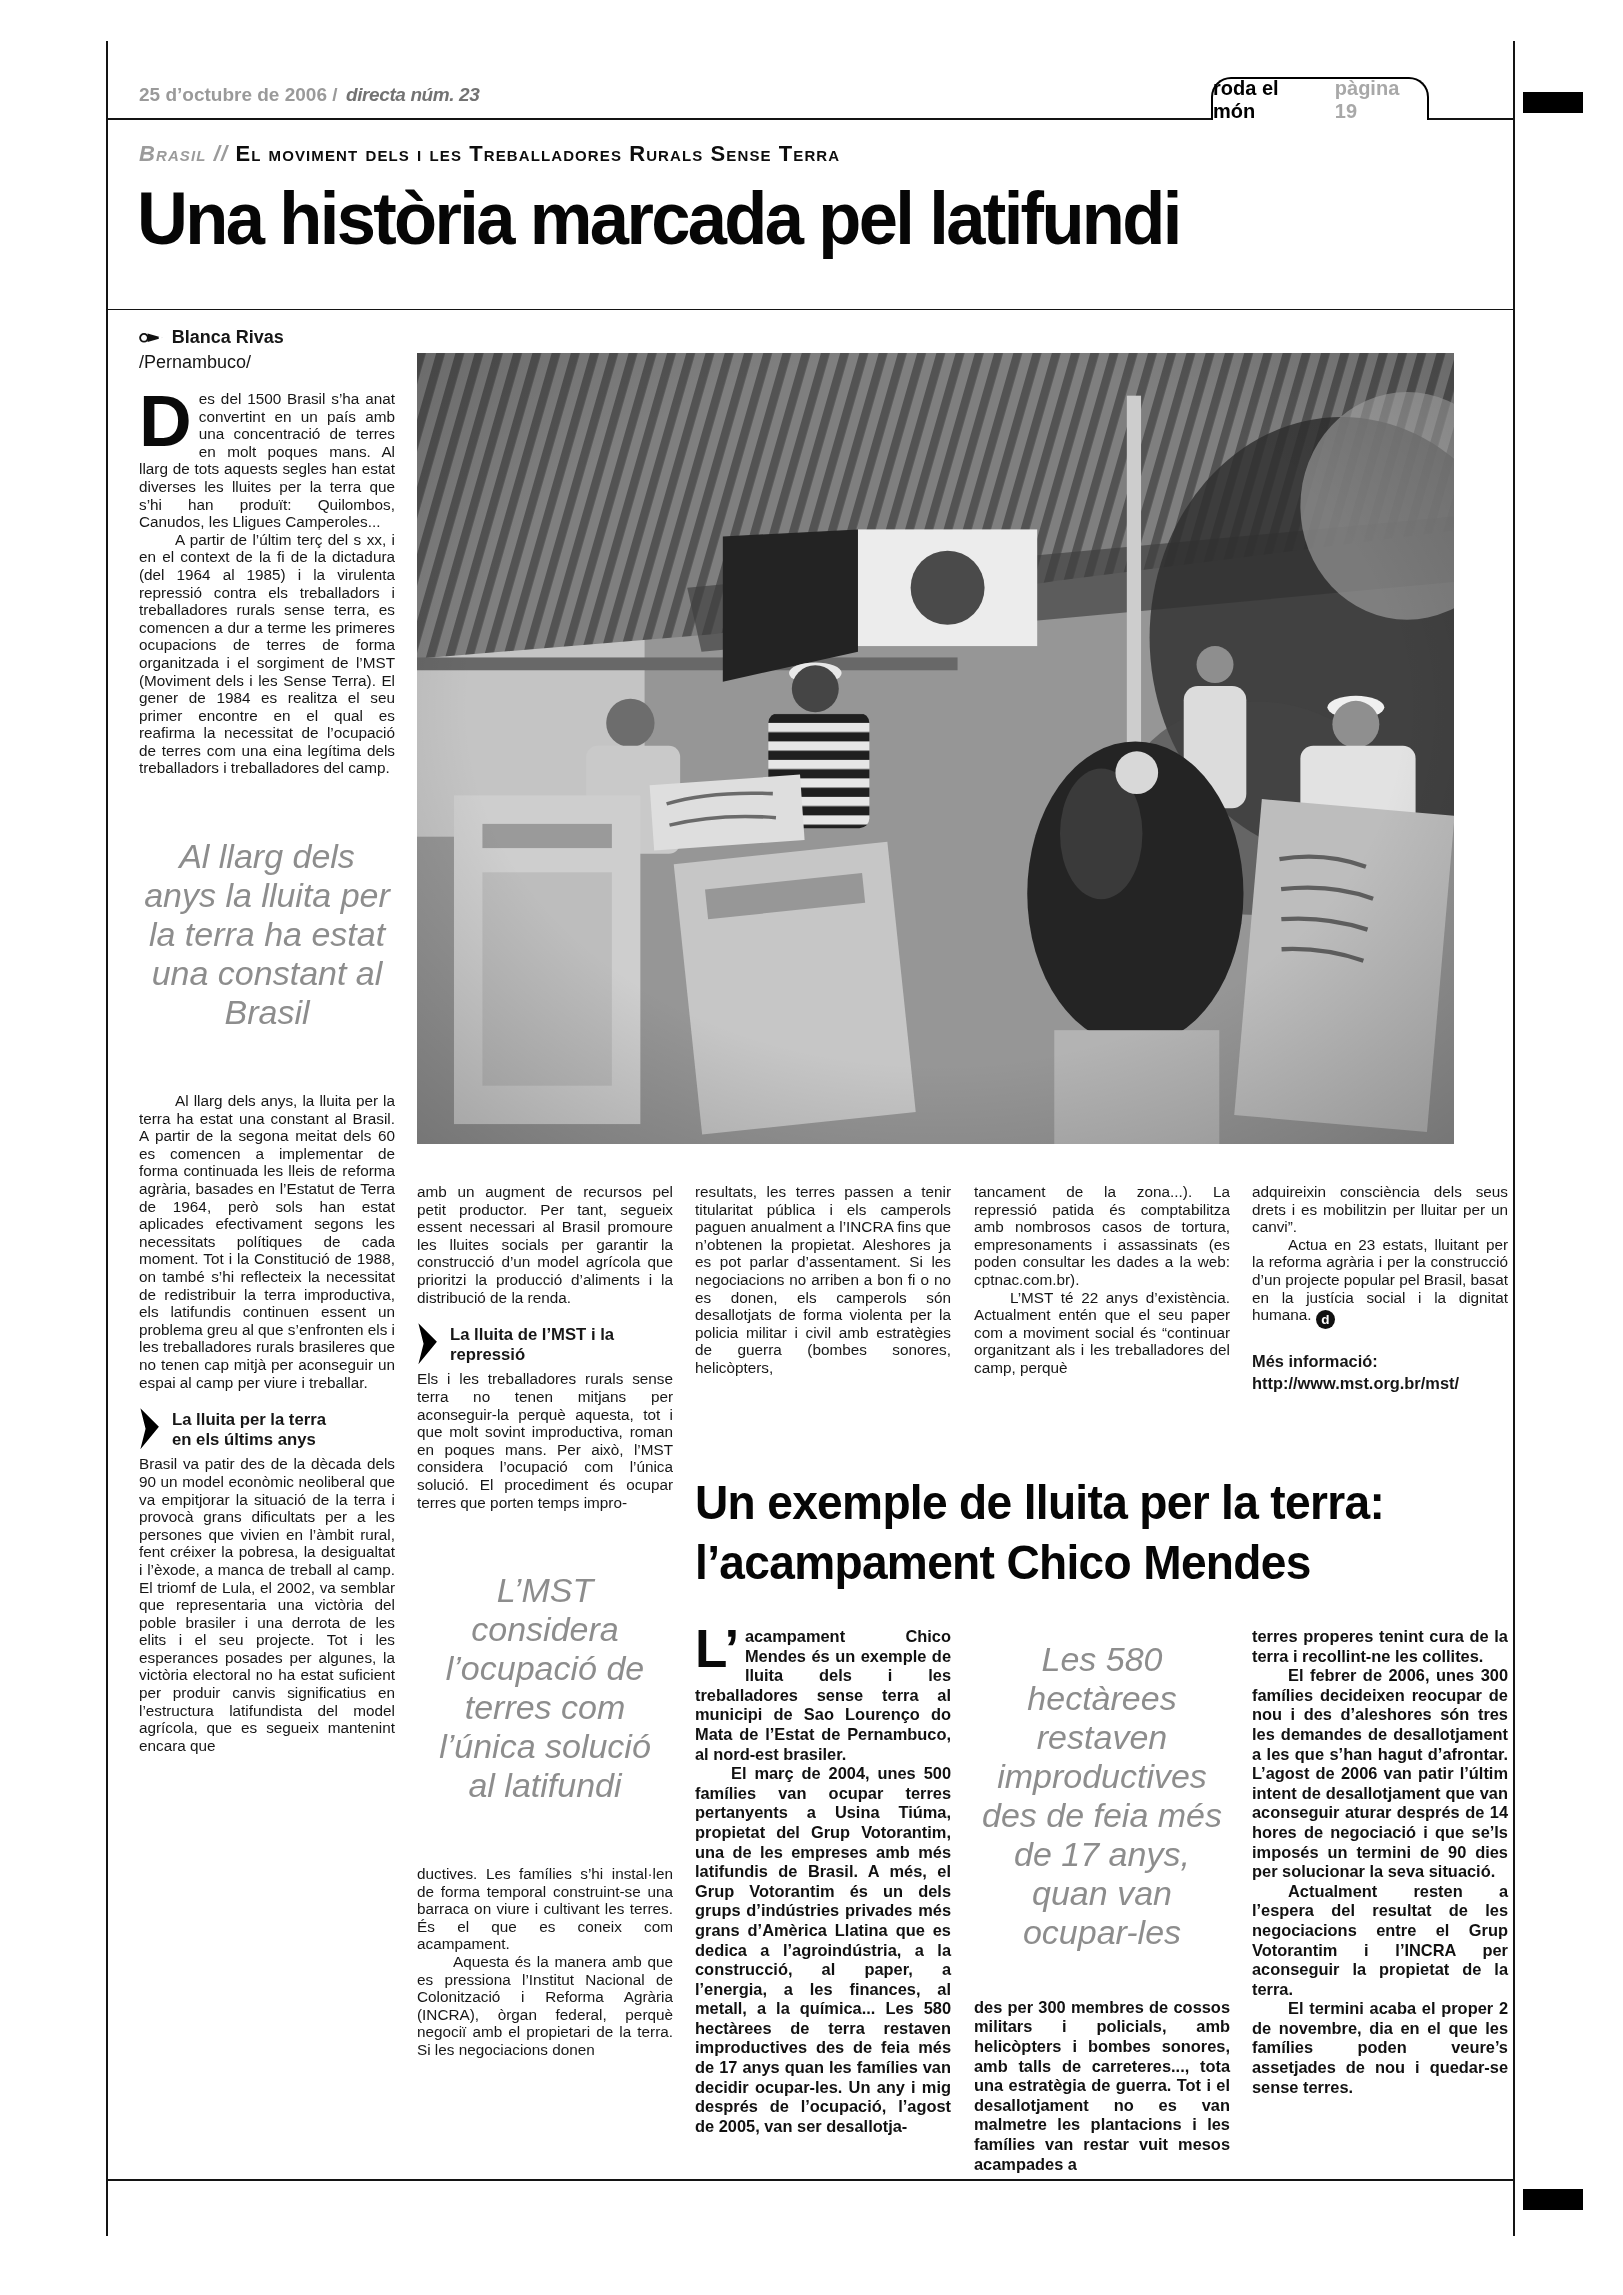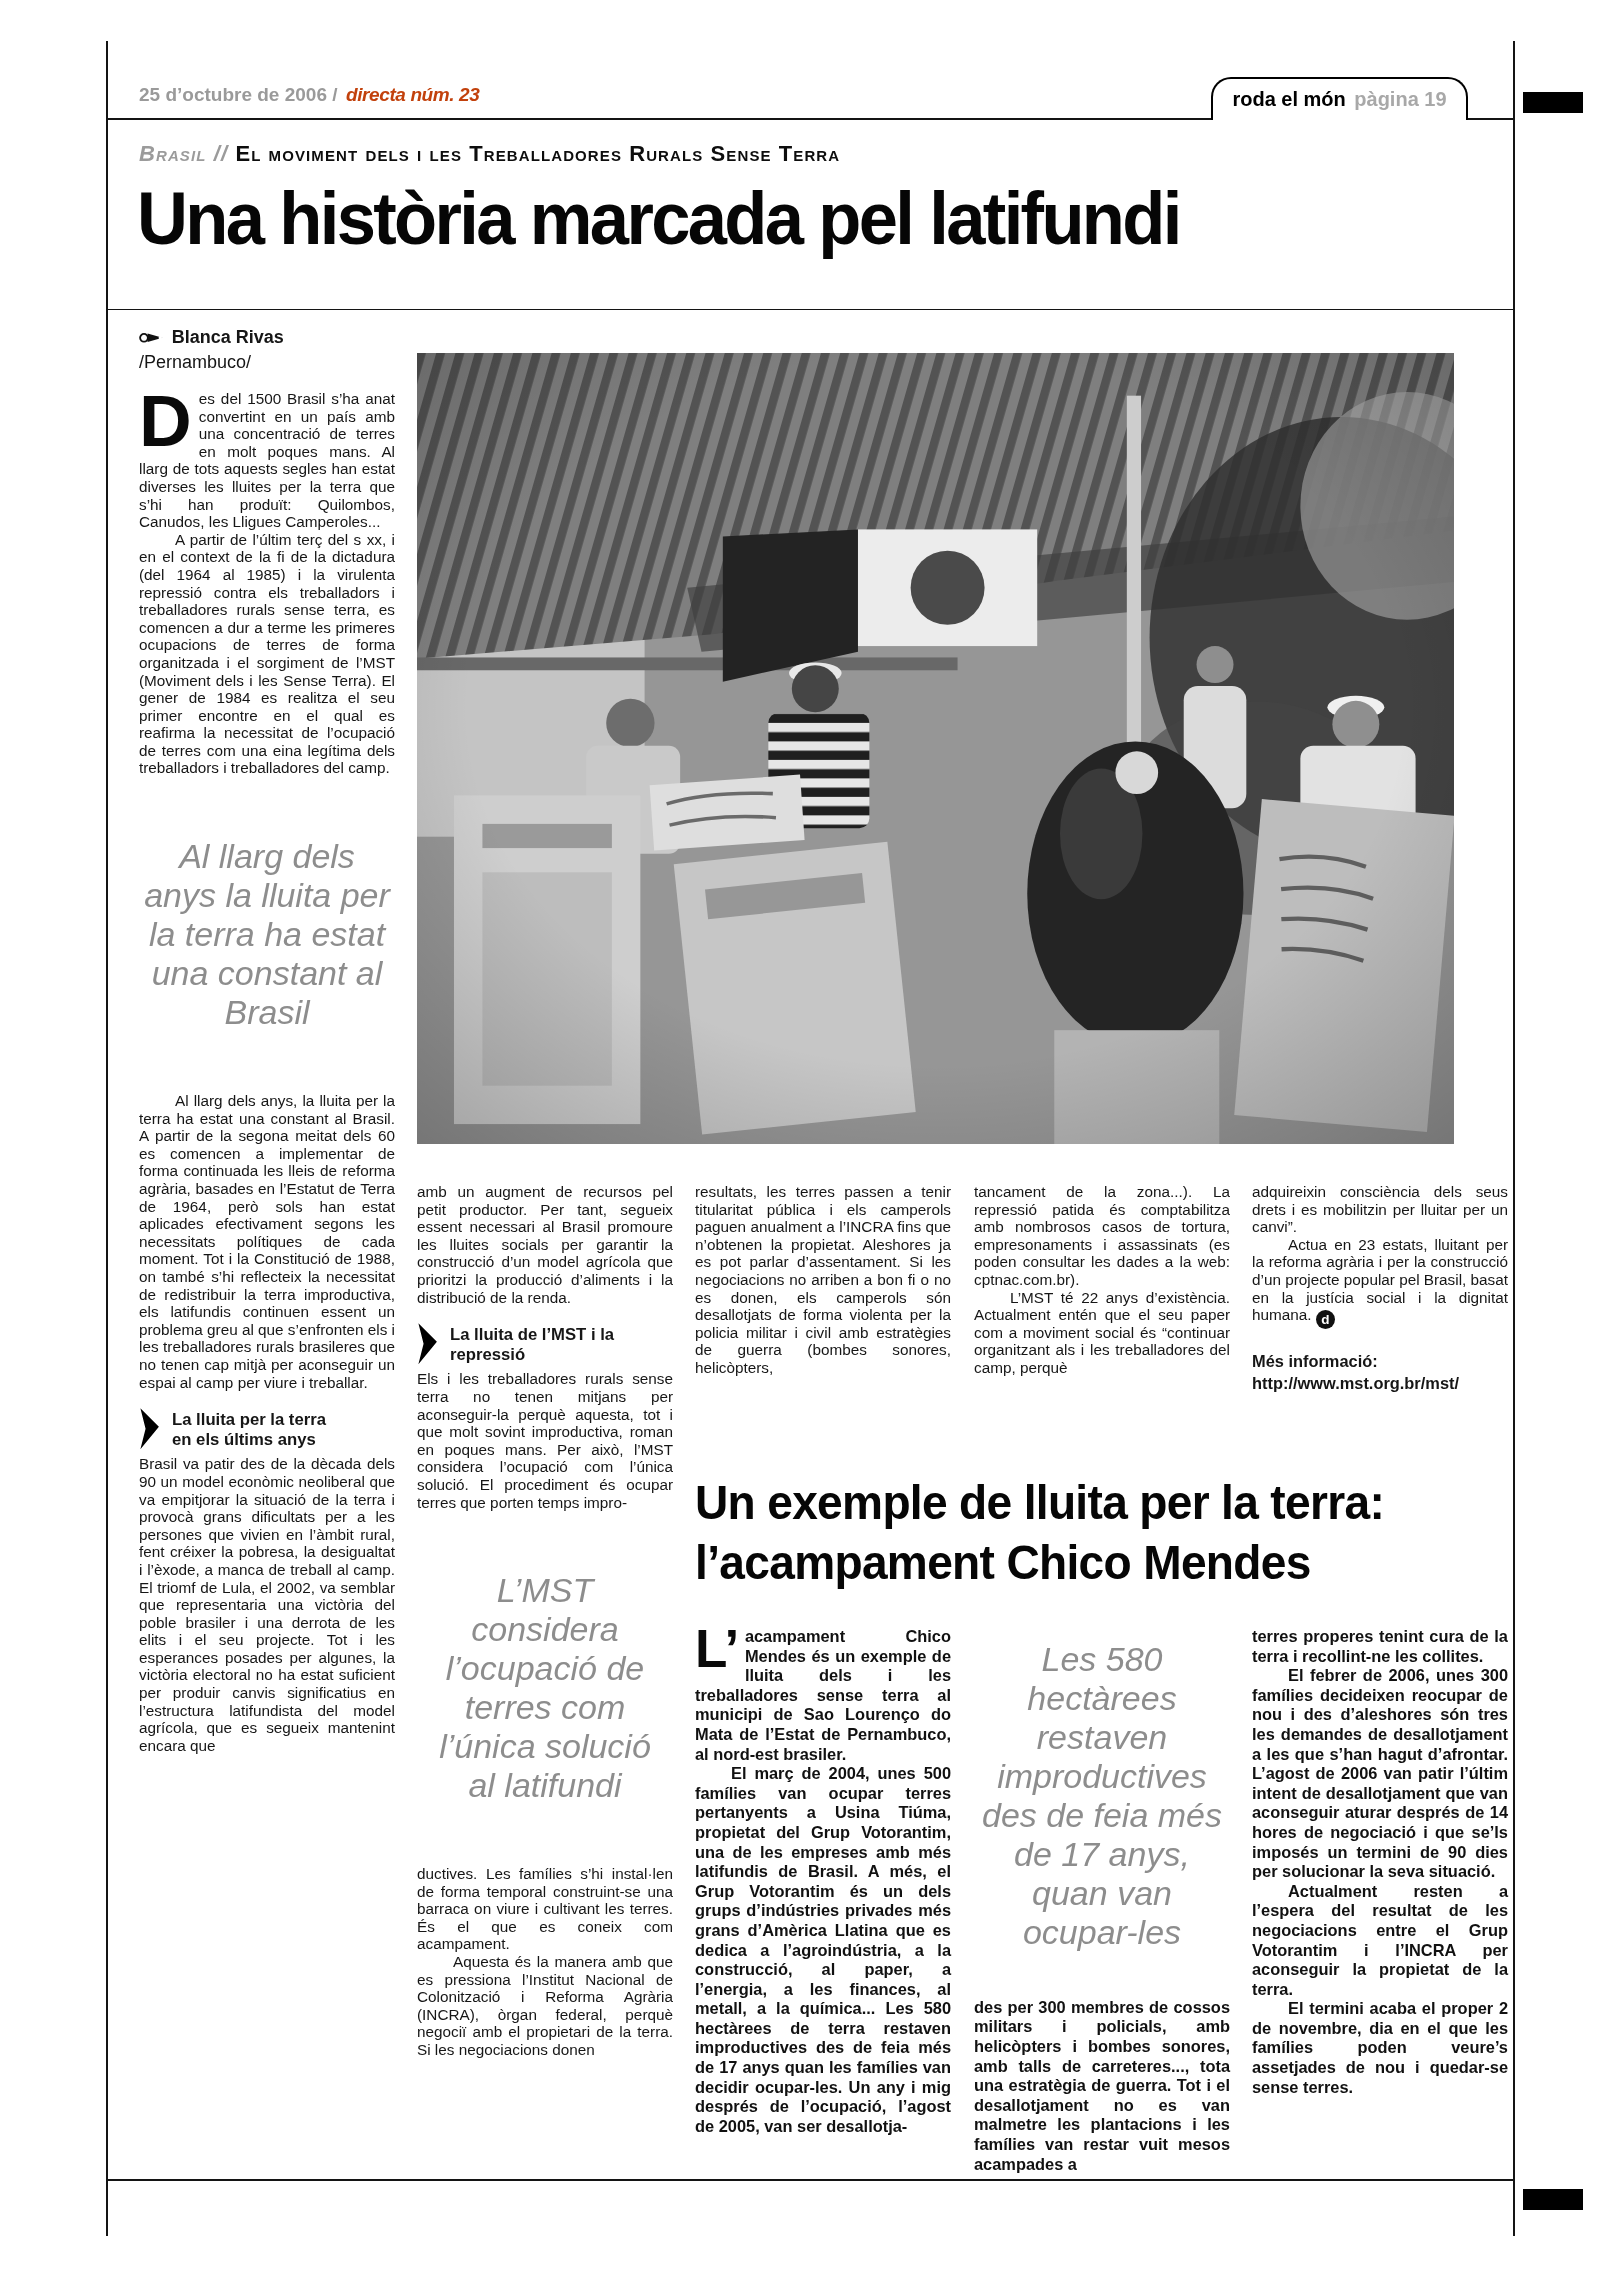--- a/index.html
+++ b/index.html
@@ -5,22 +5,22 @@
   html,body{margin:0;padding:0;background:#e9e9e9;}
   .page{position:relative;width:1623px;height:2295px;background:#ffffff;overflow:hidden;
         font-family:"Liberation Sans",sans-serif;color:#161616;}
   .abs{position:absolute;}
   .rule{background:#141414;}
   .corner{background:#000;}
 
   
   .hdr-left{left:139px;top:84px;font-size:19px;display:flex;gap:8.5px;align-items:baseline;}
   .hdr-date{color:#9a9a9a;font-weight:600;}
-  .hdr-brand{color:#c2410c;font-weight:700;font-style:italic;letter-spacing:-0.4px;}
-  .tab{left:1211px;top:77px;width:257px;height:43px;border:2.1px solid #000;border-bottom:none;
+  .hdr-brand{color:#737373;font-weight:700;font-style:italic;letter-spacing:-0.4px;}
+  .tab{left:1211px;top:77px;width:218px;height:43px;border:2.1px solid #000;border-bottom:none;
        border-radius:20px 20px 0 0;display:flex;align-items:center;justify-content:center;gap:8.5px;
        font-size:20px;background:#fff;box-sizing:border-box;}
   .tab-section{font-weight:800;color:#000;}
   .tab-page{color:#a8a8a8;font-weight:600;}
 
   
   .kicker{left:139px;top:141px;font-size:22px;letter-spacing:1.1px;font-variant:small-caps;font-weight:600;}
   .kicker .grey{color:#9b9b9b;font-style:italic;}
   .kicker .blk{color:#0d0d0d;}
   .headline{left:137px;top:175px;font-size:75px;font-weight:700;letter-spacing:-2.8px;white-space:nowrap;

